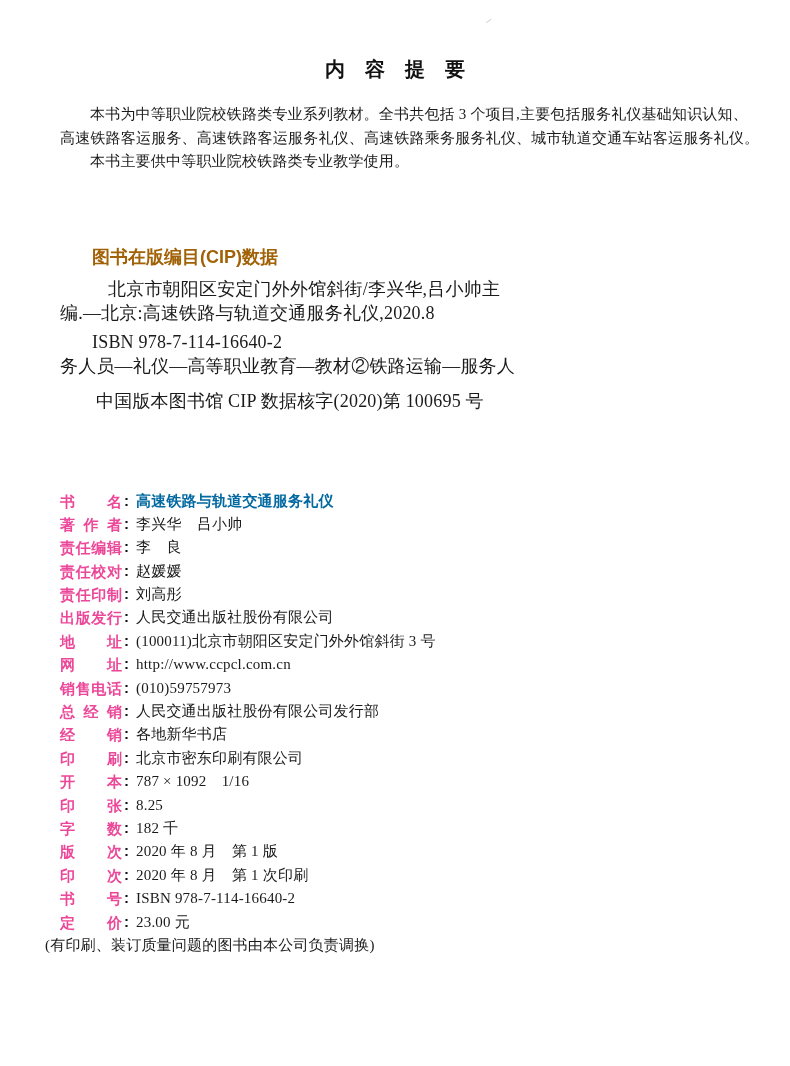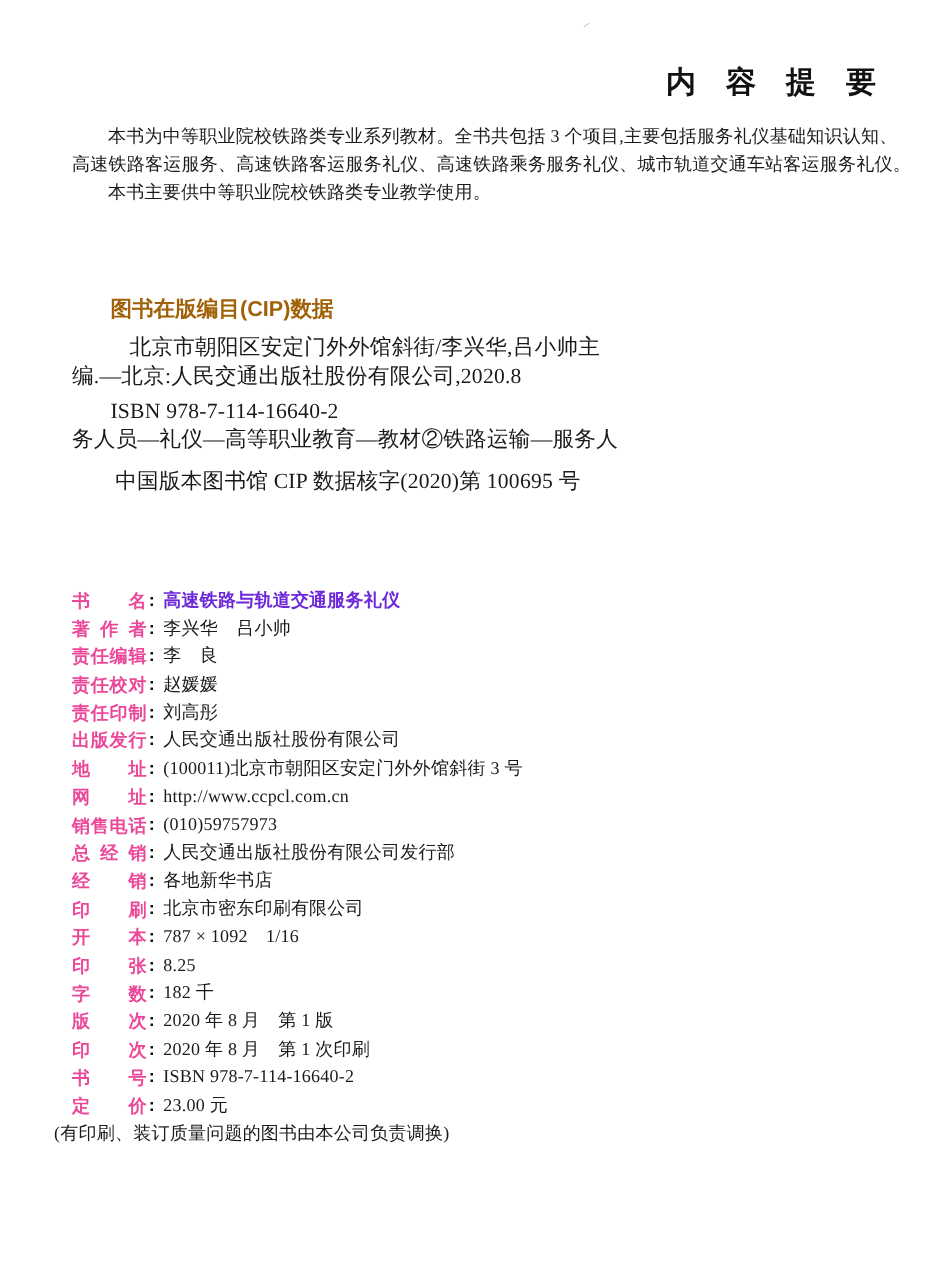--- a/index.html
+++ b/index.html
@@ -13,24 +13,24 @@
   }
   
   .speck{
     position:absolute;left:487px;top:20px;width:6px;height:4px;
     border-top:1px solid rgba(120,120,130,.35);
     transform:rotate(-35deg);
   }
   
   .summary-title{
     margin:56px 60px 0 60px;
-    text-align:right;
+    text-align:center;
     font-family:"Liberation Sans","DejaVu Sans",sans-serif;
     font-weight:bold;
-    font-size:25px;line-height:26px;
+    font-size:20px;line-height:26px;
     color:#111;
   }
   .summary{margin:21px 75px 0 60px;}
   .tline{
     width:655px;
     font-size:15px;line-height:23.5px;
     white-space:nowrap;
     letter-spacing:.2px;
   }
   .tline.fill{text-align:justify;text-align-last:justify;text-justify:inter-character;}
@@ -63,21 +63,21 @@
   }
   .colon{
     display:inline-block;
     font-family:"Liberation Sans","DejaVu Sans",sans-serif;
     font-weight:bold;color:#111;
     margin:0 7px 0 2px;
   }
   .val{letter-spacing:.2px;}
   .val-bold{
     font-family:"Liberation Sans","DejaVu Sans",sans-serif;
-    font-weight:bold;color:#6d28d9;
+    font-weight:bold;color:#0369a1;
   }
   .note{
     margin-top:1px;line-height:23.4px;white-space:nowrap;letter-spacing:.2px;
   }
 </style>
 </head>
 <body>
 
 <div class="page">
   <div class="speck"></div>
@@ -87,21 +87,21 @@
   <div class="summary">
     <div class="tline indent fill">本书为中等职业院校铁路类专业系列教材。全书共包括 3 个项目,主要包括服务礼仪基础知识认知、</div>
     <div class="tline">高速铁路客运服务、高速铁路客运服务礼仪、高速铁路乘务服务礼仪、城市轨道交通车站客运服务礼仪。</div>
     <div class="tline indent">本书主要供中等职业院校铁路类专业教学使用。</div>
   </div>
 
   <div class="cip-heading">图书在版编目(CIP)数据</div>
 
   <div class="cip">
     <div class="cline ind-a">北京市朝阳区安定门外外馆斜街/李兴华,吕小帅主</div>
-    <div class="cline">编.—北京:人民交通出版社股份有限公司,2020.8</div>
+    <div class="cline">编.—北京:高速铁路与轨道交通服务礼仪,2020.8</div>
     <div class="cline ind-b">ISBN 978-7-114-16640-2</div>
     <div class="cline">务人员—礼仪—高等职业教育—教材②铁路运输—服务人</div>
     <div class="cline ind-d">中国版本图书馆 CIP 数据核字(2020)第 100695 号</div>
   </div>
 
   <div class="colophon">
     <div class="row"><span class="lbl">书名</span><span class="colon">:</span><span class="val val-bold">高速铁路与轨道交通服务礼仪</span></div>
     <div class="row"><span class="lbl">著作者</span><span class="colon">:</span><span class="val">李兴华　吕小帅</span></div>
     <div class="row"><span class="lbl">责任编辑</span><span class="colon">:</span><span class="val">李　良</span></div>
     <div class="row"><span class="lbl">责任校对</span><span class="colon">:</span><span class="val">赵媛媛</span></div>

